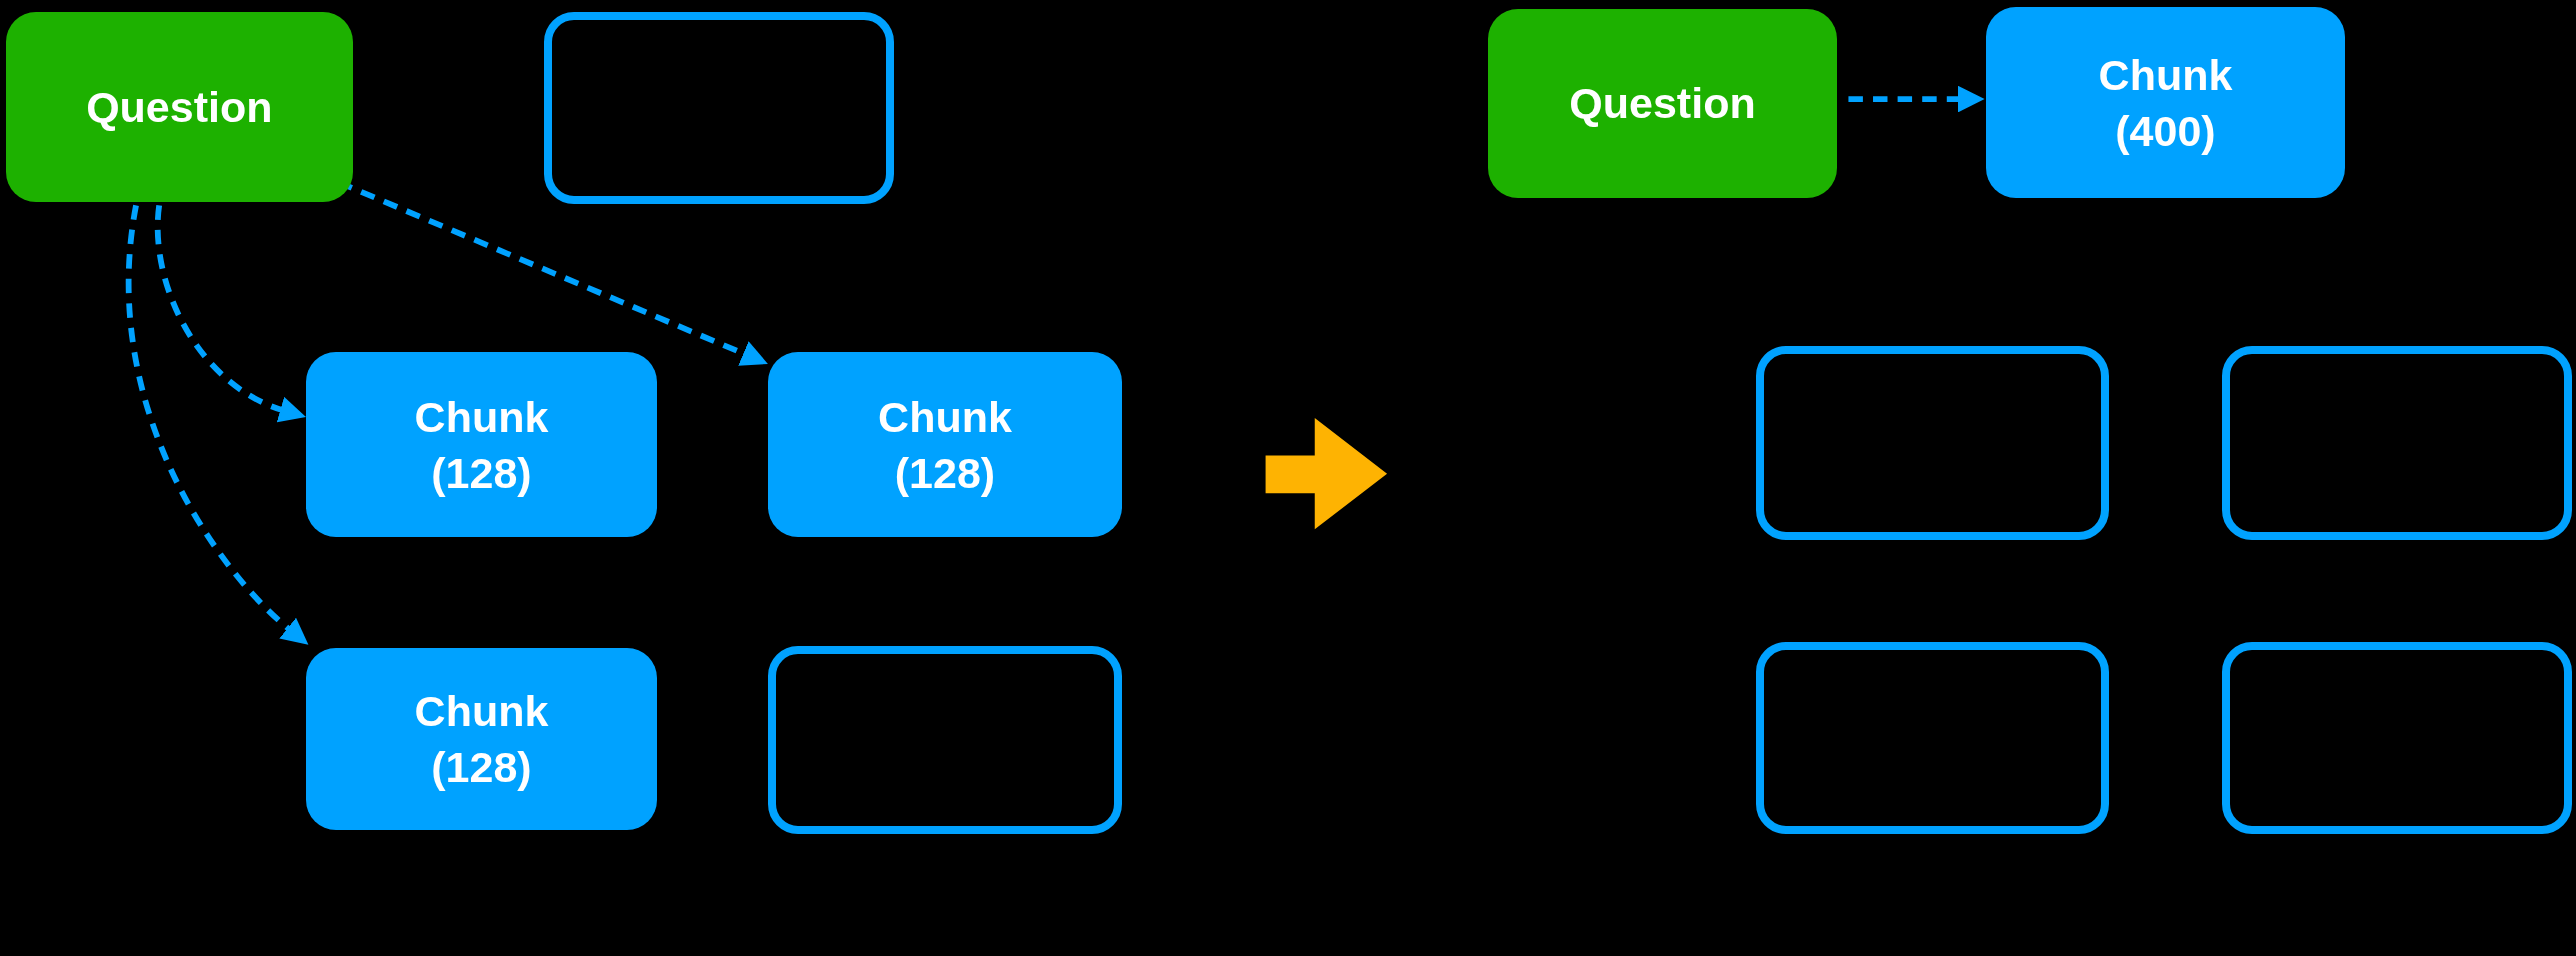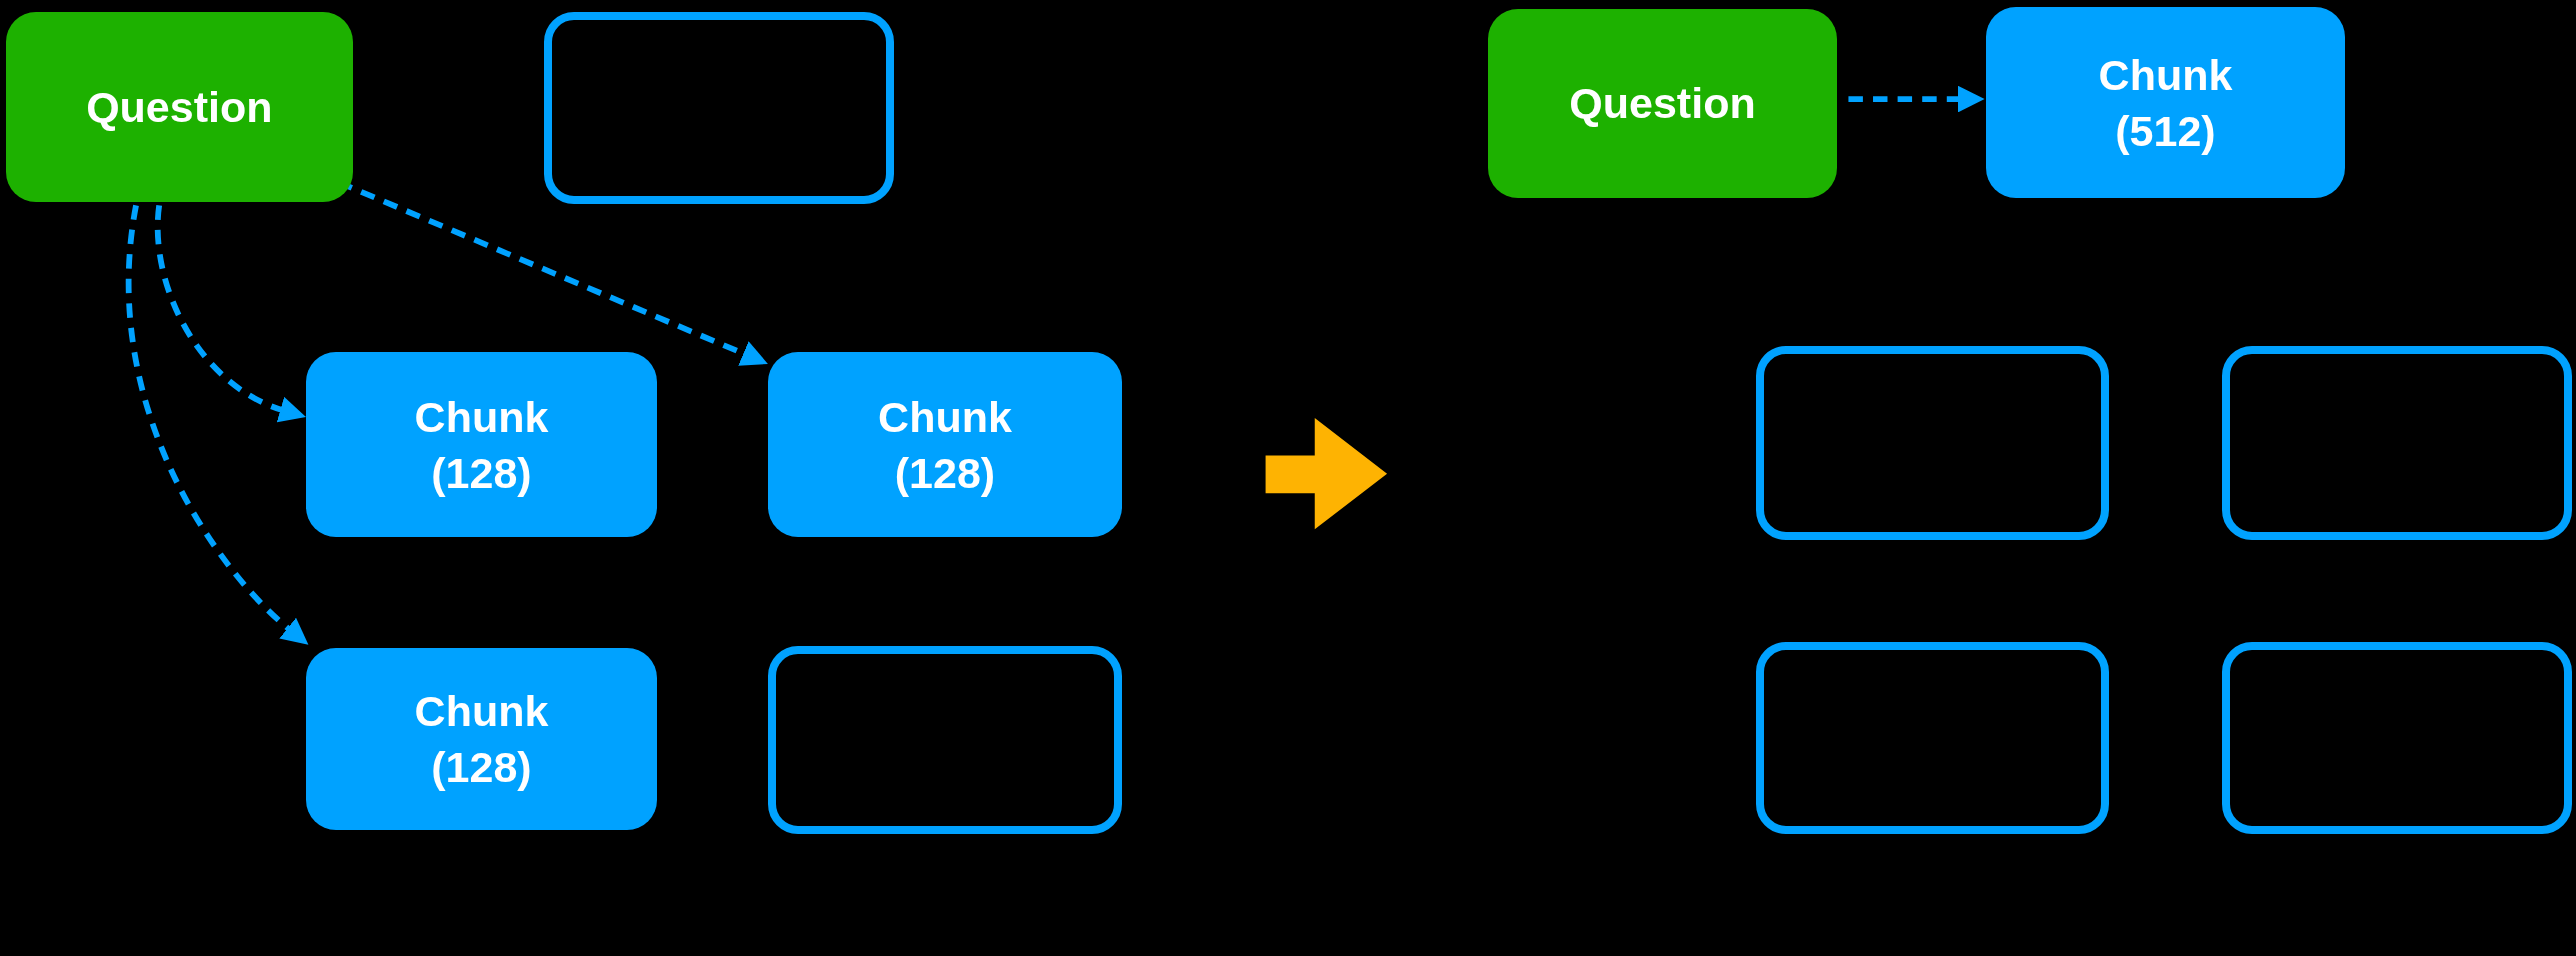--- a/index.html
+++ b/index.html
@@ -92,21 +92,21 @@
   </div>
 
   <div class="node outline" style="left:768px; top:646px; width:354px; height:188px;"></div>
 
   <div class="node green" style="left:1488px; top:8.7px; width:349px; height:189px;">
     <span>Question</span>
   </div>
 
   <div class="node blue" style="left:1986px; top:7.2px; width:359px; height:191px;">
     <span>Chunk</span>
-    <span>(512)</span>
+    <span>(400)</span>
   </div>
 
   <div class="node outline" style="left:1756px; top:346px; width:353px; height:194px;"></div>
 
   <div class="node outline" style="left:2222px; top:346px; width:350px; height:194px;"></div>
 
   <div class="node outline" style="left:1756px; top:642px; width:353px; height:192px;"></div>
 
   <div class="node outline" style="left:2222px; top:642px; width:350px; height:192px;"></div>
 

